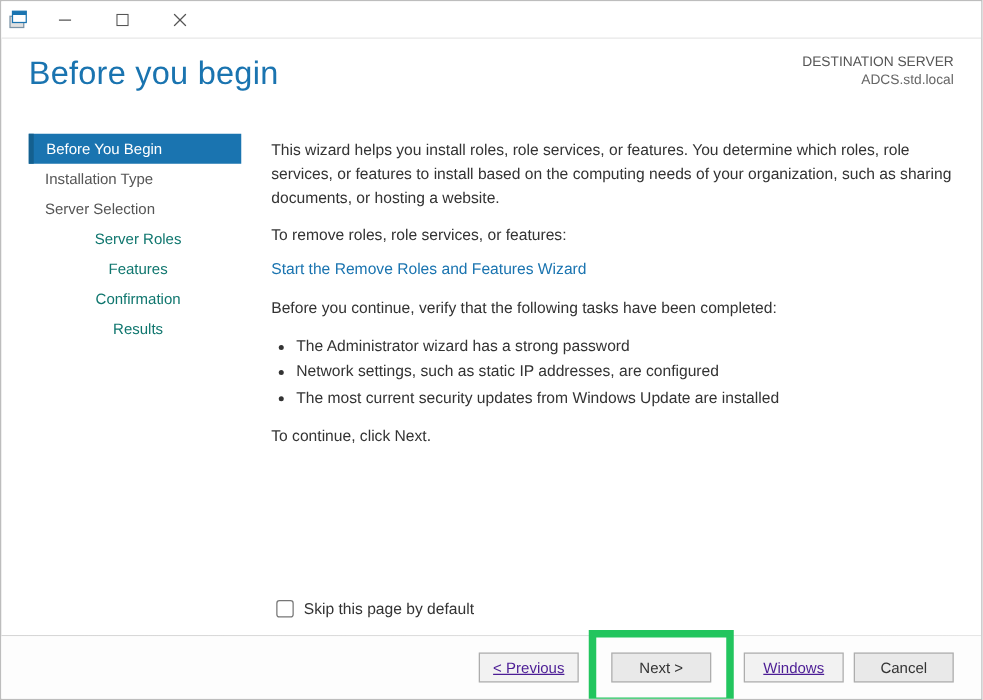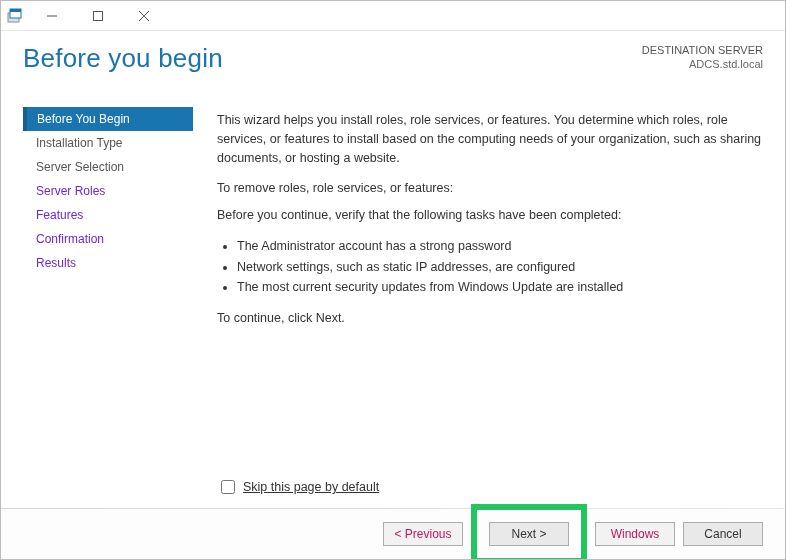--- a/index.html
+++ b/index.html
@@ -63,42 +63,41 @@
     font-size: 12px;
     color: #555;
     cursor: pointer;
     border-left: 3px solid transparent;
   }
   .sidebar-item.active {
     background: #1a74b0;
     color: #fff;
     border-left: 4px solid #14608f;
   }
-  .sidebar-item.disabled { color: #6d28d9; cursor: default; }
+  .sidebar-item.disabled { color: #0f766e; cursor: default; text-align: center; }
 
   .content {
     flex: 1;
     padding: 14px 0 0 24px;
     font-size: 12.5px;
     color: #333;
     line-height: 1.5;
   }
   .content p { margin: 0 0 12px 0; }
   .content .link { color: #1a74b0; cursor: pointer; }
   .content ul { margin: 4px 0 12px 0; padding-left: 20px; }
   .content li { margin: 2px 0; }
 
   .skip-row {
     position: absolute;
     left: 216px;
     bottom: 62px;
     display: flex;
     align-items: center;
     font-size: 12.5px;
-    text-decoration: underline;
   }
   .skip-row input { margin-right: 8px; width: 14px; height: 14px; }
 
   .footer-sep {
     position: absolute;
     left: 0; right: 0; bottom: 50px;
     height: 1px;
     background: linear-gradient(to right, #d6d6d6, #e6e6e6);
   }
   .footer {
@@ -115,21 +114,21 @@
   .btn {
     min-width: 80px;
     height: 24px;
     border: 1px solid #adadad;
     background: #e9e9e9;
     font-size: 12px;
     color: #333;
     padding: 0 10px;
     cursor: pointer;
   }
-  .btn.disabled { color: #be185d; background: #f2f2f2; cursor: default; }
+  .btn.disabled { color: #4c1d95; background: #f2f2f2; cursor: default; text-decoration: underline; }
   .highlight-next {
     border: 6px solid #22c55e;
     padding: 12px;
     display: inline-block;
   }
   .root { position: relative; width: 100%; height: 100%; }
 </style>
 </head>
 <body>
 <div class="root">
@@ -176,23 +175,24 @@
         <div class="sidebar-item">Installation Type</div>
         <div class="sidebar-item">Server Selection</div>
         <div class="sidebar-item disabled">Server Roles</div>
         <div class="sidebar-item disabled">Features</div>
         <div class="sidebar-item disabled">Confirmation</div>
         <div class="sidebar-item disabled">Results</div>
       </div>
   <div class="content">
     <p>This wizard helps you install roles, role services, or features. You determine which roles, role services, or features to install based on the computing needs of your organization, such as sharing documents, or hosting a website.</p>
     <p style="margin-bottom:8px;">To remove roles, role services, or features:</p>
+    <p><span class="link">Start the Remove Roles and Features Wizard</span></p>
     <p>Before you continue, verify that the following tasks have been completed:</p>
     <ul id="bullets">
-          <li>The Administrator account has a strong password</li>
+          <li>The Administrator wizard has a strong password</li>
           <li>Network settings, such as static IP addresses, are configured</li>
           <li>The most current security updates from Windows Update are installed</li>
         </ul>
     <p>To continue, click Next.</p>
   </div>
 </div>
 
 <label class="skip-row">
   <input type="checkbox" style="">
   <span>Skip this page by default</span>

